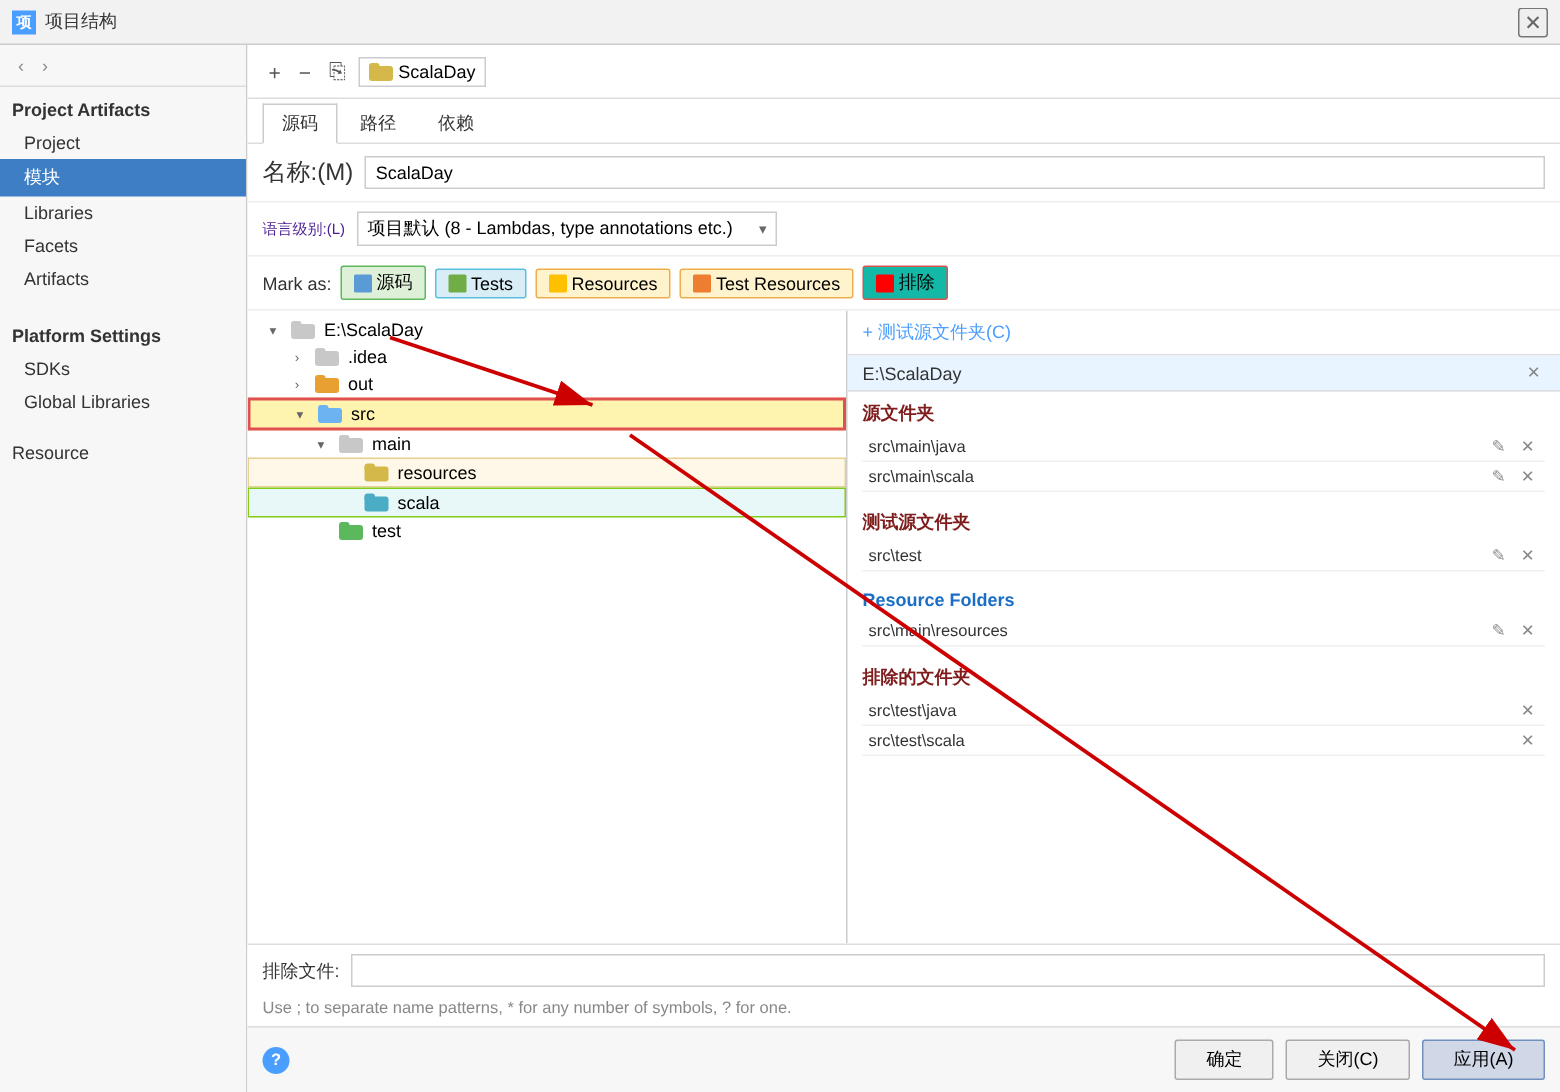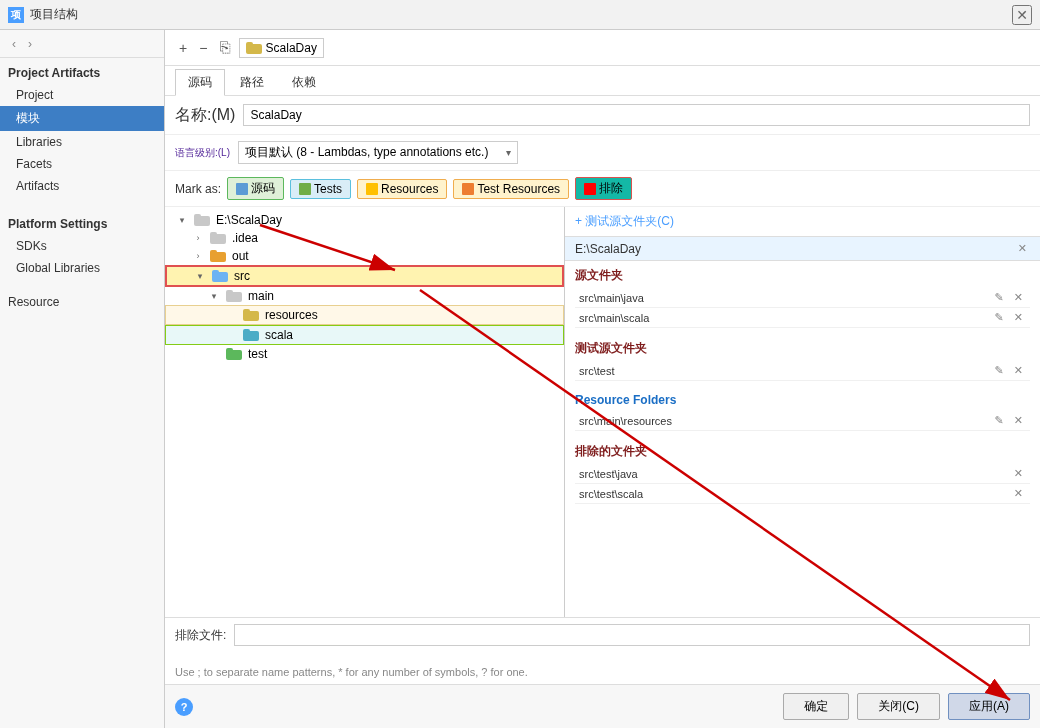--- a/index.html
+++ b/index.html
@@ -382,21 +382,21 @@
     
     .bottom-area {
       border-top: 1px solid #ddd;
       padding: 6px 10px;
       background: #fff;
     }
     .exclude-row {
       display: flex;
       align-items: center;
       gap: 8px;
-      margin-bottom: 20px;
+      margin-bottom: 8px;
     }
     .exclude-label { font-size: 12px; color: #333; white-space: nowrap; }
     .exclude-input {
       flex: 1;
       border: 1px solid #ccc;
       padding: 3px 6px;
       font-size: 12px;
       outline: none;
     }
     .exclude-hint { font-size: 11px; color: #888; }

